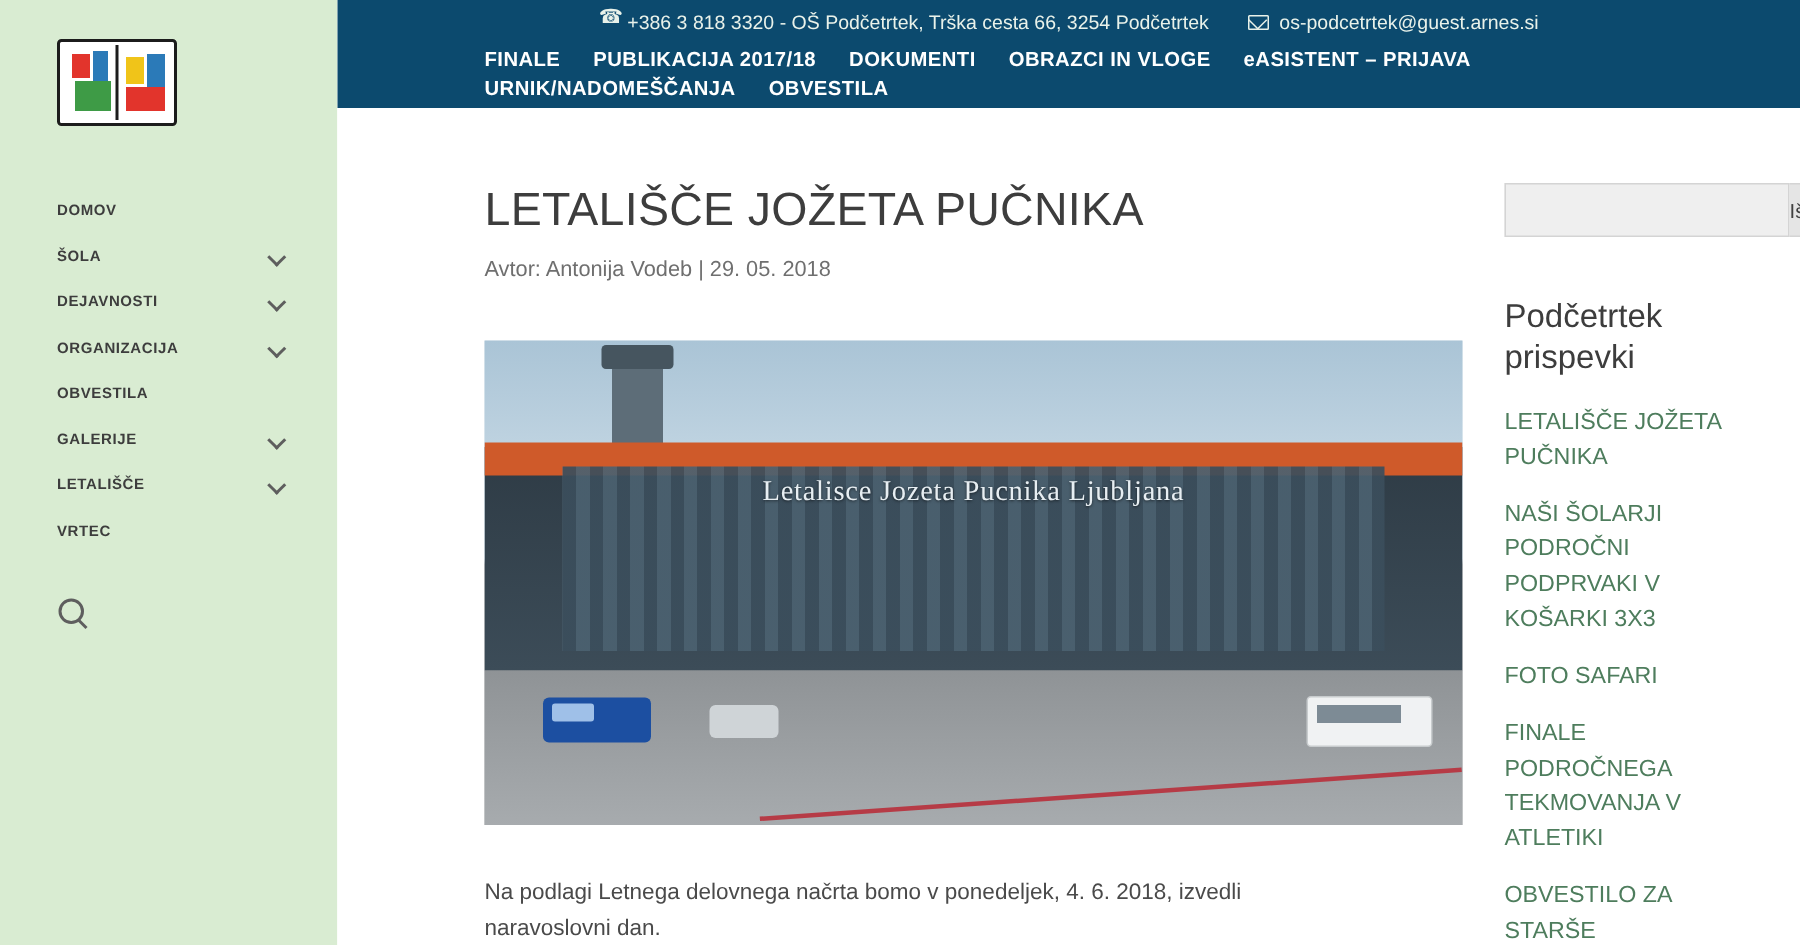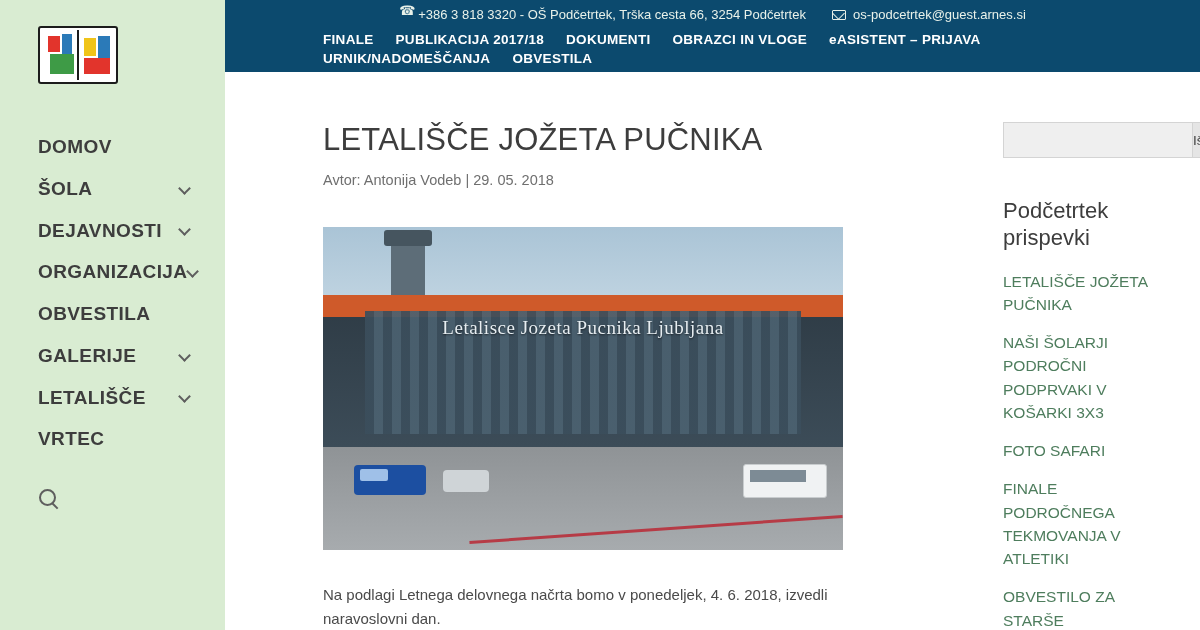--- a/index.html
+++ b/index.html
@@ -29,21 +29,21 @@
   }
   .logo .book-split {
     position: absolute; left: 50%; top: 2px; bottom: 2px;
     width: 2px; background: #1c1c1c; transform: translateX(-1px);
   }
   .logo .blk { position: absolute; }
   .nav { margin-top: 42px; }
   .nav-item {
     display: flex; align-items: center; justify-content: space-between;
     padding: 9px 18px 9px 38px;
-    font-size: 19px; font-weight: bold; letter-spacing: .4px;
+    font-size: 10px; font-weight: bold; letter-spacing: .4px;
     color: #3d3d3d;
     line-height: 1.25;
     cursor: pointer;
   }
   .nav-item .lbl { display: block; max-width: 150px; }
   .chev {
     width: 12px; height: 12px; position: relative; margin-right: 16px;
     flex: 0 0 12px;
   }
   .chev::after {
@@ -110,21 +110,21 @@
     background: #ffffff;
   }
   .art-title {
     font-size: 31px; font-weight: normal; color: #3d3d3d;
     letter-spacing: .2px;
   }
   .art-meta { margin-top: 14px; font-size: 14.5px; color: #6f6f6f; }
 
   
   .photo {
-    margin-top: 39px; width: 520px; height: 323px;
+    margin-top: 39px; width: 652px; height: 323px;
     position: relative; overflow: hidden;
     background: linear-gradient(#b9cfdd 0%, #c9dbe6 38%, #c9dbe6 45%, #8a8e90 46%, #9a9ea0 100%);
   }
   .sky { position: absolute; left:0; top:0; right:0; height: 46%; background: linear-gradient(#aac4d6, #d5e3ec); }
   .terminal {
     position: absolute; left: 0; top: 22%; width: 100%; height: 46%;
     background: linear-gradient(#2e3b45, #3c4c58);
   }
   .glass {
     position: absolute; left: 8%; top: 26%; width: 84%; height: 38%;

